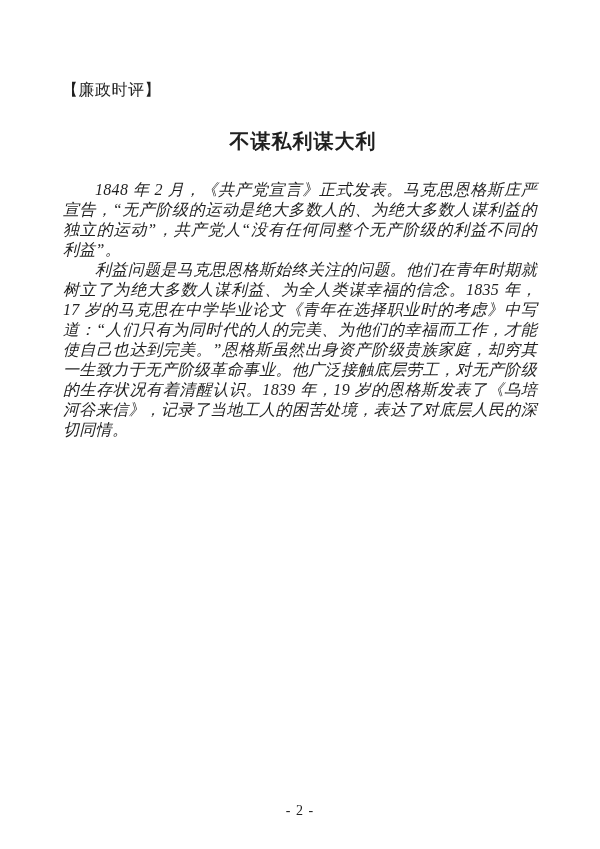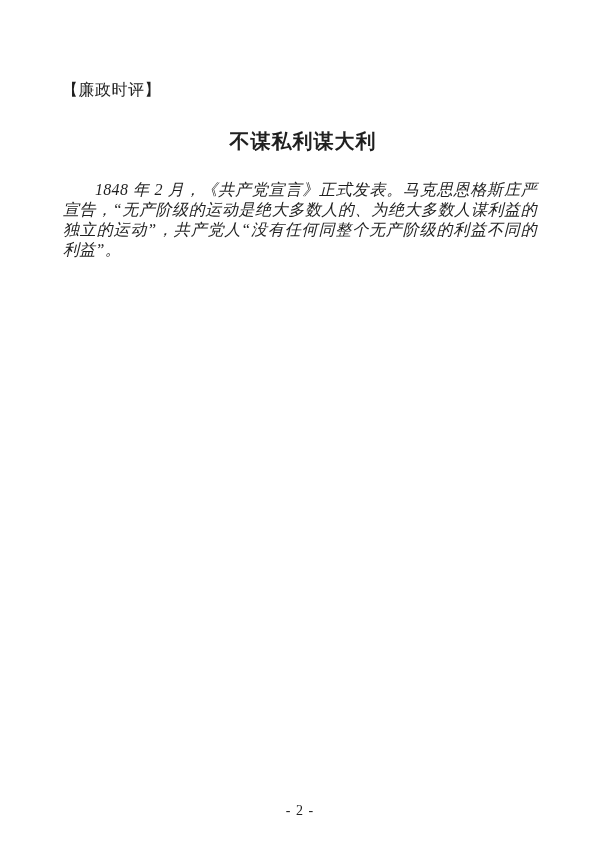--- a/index.html
+++ b/index.html
@@ -66,17 +66,18 @@
 <body>
 
 <div class="page">
 
   <div class="section-label">【廉政时评】</div>
 
   <h1 class="doc-title">不谋私利谋大利</h1>
 
   <div class="content">
     <p>1848 年 2 月，《共产党宣言》正式发表。马克思恩格斯庄严宣告，“无产阶级的运动是绝大多数人的、为绝大多数人谋利益的独立的运动”，共产党人“没有任何同整个无产阶级的利益不同的利益”。</p>
+    <p>利益问题是马克思恩格斯始终关注的问题。他们在青年时期就树立了为绝大多数人谋利益、为全人类谋幸福的信念。1835 年，17 岁的马克思在中学毕业论文《青年在选择职业时的考虑》中写道：“人们只有为同时代的人的完美、为他们的幸福而工作，才能使自己也达到完美。”恩格斯虽然出身资产阶级贵族家庭，却穷其一生致力于无产阶级革命事业。他广泛接触底层劳工，对无产阶级的生存状况有着清醒认识。1839 年，19 岁的恩格斯发表了《乌培河谷来信》，记录了当地工人的困苦处境，表达了对底层人民的深切同情。</p>
   </div>
 
   <div class="page-footer">- 2 -</div>
 
 </div>
 
 </body></html>

